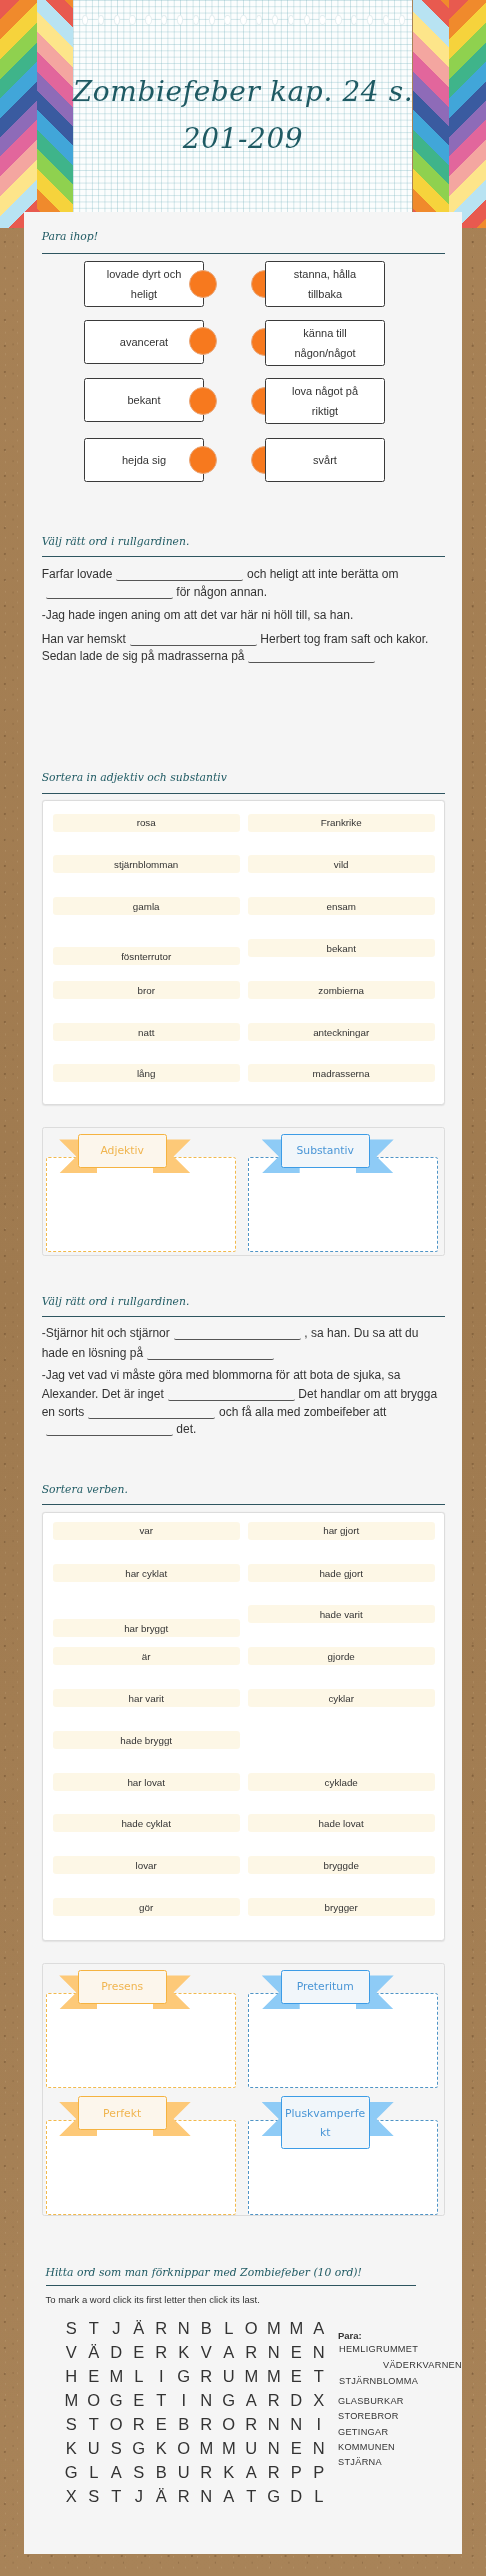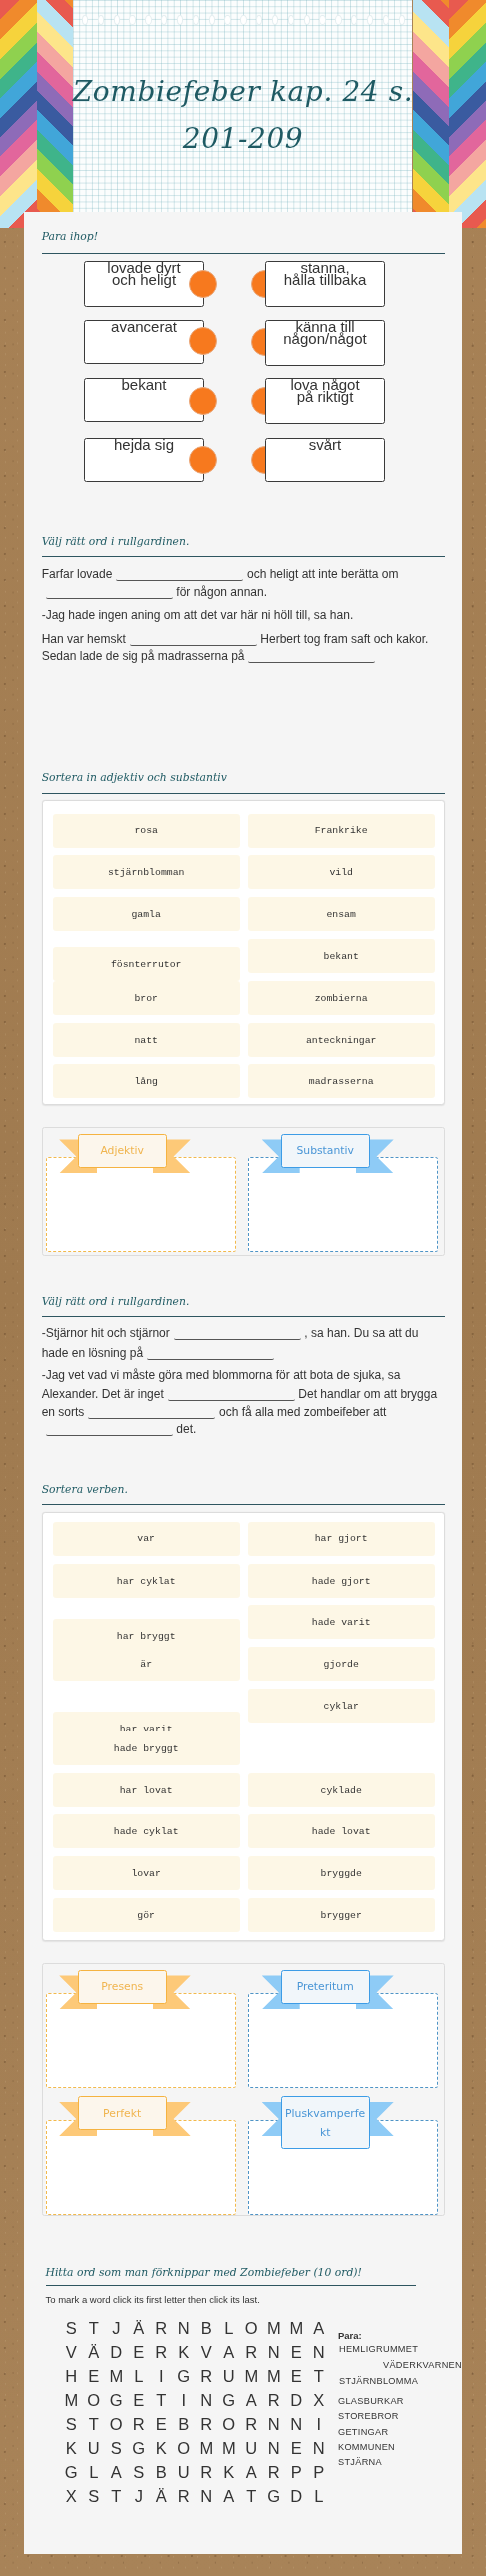--- a/index.html
+++ b/index.html
@@ -85,41 +85,41 @@
   .blank {
     display: inline-block; width: 127px; height: 11.4px;
     border-bottom: 0.6px solid #555; border-radius: 0 0 1.9px 1.9px;
     vertical-align: bottom; margin: 0 3.8px;
   }
 
   
   .match-box {
     position: absolute; width: 120px; background: #fff;
     border: 0.9px solid #3a3a3a; border-radius: 2.5px;
-    display: flex; justify-content: center;
+    display: flex; align-items: center; justify-content: center;
     text-align: center;
-    font-family: "Liberation Sans", sans-serif; font-size: 15px; line-height: 12px;
+    font-family: "Liberation Sans", sans-serif; font-size: 11px; line-height: 20px;
     color: #333; padding: 0 16.5px;
   }
   .match-dot {
     position: absolute; width: 28px; height: 28px; border-radius: 50%;
     background: #f7791e; border: 1.3px solid #e9a77a;
   }
 
   
   .tile-box {
     position: absolute; left: 17.7px; width: 403px;
     background: #fff; border: 0.6px solid #dcdcdc; border-radius: 3.2px;
     box-shadow: 0 0.6px 1.3px rgba(0,0,0,0.08);
   }
   .tile {
-    position: absolute; width: 187px; height: 34px;
+    position: absolute; width: 187px; height: 18px;
     background: #fdf7e6; border-radius: 3.2px;
     display: flex; align-items: center; justify-content: center;
-    font-family: Liberation Mono, monospace; font-size: 9.8px; color: #333;
+    font-family: Liberation Sans, sans-serif; font-size: 9.8px; color: #333;
   }
 
   
   .bin-box {
     position: absolute; left: 17.7px; width: 403px;
     background: #f5f5f5; border: 0.6px solid #dcdcdc; border-radius: 2.5px;
   }
   .bin {
     position: absolute; width: 190px; background: #fff;
     border-radius: 2.5px;
@@ -308,21 +308,21 @@
   <div class="rule" style="top:1292px;"></div>
   <div class="tile-box" style="top:1300px;height:429px;">
     <div class="tile" style="left:10px;top:8.9px;">var</div>
     <div class="tile" style="left:205px;top:8.9px;">har gjort</div>
     <div class="tile" style="left:10px;top:51px;">har cyklat</div>
     <div class="tile" style="left:205px;top:51px;">hade gjort</div>
     <div class="tile" style="left:10px;top:92px;margin-top:14px;">har bryggt</div>
     <div class="tile" style="left:205px;top:92px;">hade varit</div>
     <div class="tile" style="left:10px;top:134px;">är</div>
     <div class="tile" style="left:205px;top:134px;">gjorde</div>
-    <div class="tile" style="left:10px;top:176px;margin-top:23px;">har varit</div>
+    <div class="tile" style="left:10px;top:176px;">har varit</div>
     <div class="tile" style="left:205px;top:176px;">cyklar</div>
     <div class="tile" style="left:10px;top:218px;">hade bryggt</div>
     <div class="tile" style="left:10px;top:260px;">har lovat</div>
     <div class="tile" style="left:10px;top:301px;">hade cyklat</div>
     <div class="tile" style="left:205px;top:260px;">cyklade</div>
     <div class="tile" style="left:205px;top:301px;">hade lovat</div>
     <div class="tile" style="left:10px;top:343px;">lovar</div>
     <div class="tile" style="left:205px;top:343px;">bryggde</div>
     <div class="tile" style="left:10px;top:385px;">gör</div>
     <div class="tile" style="left:205px;top:385px;">brygger</div>

